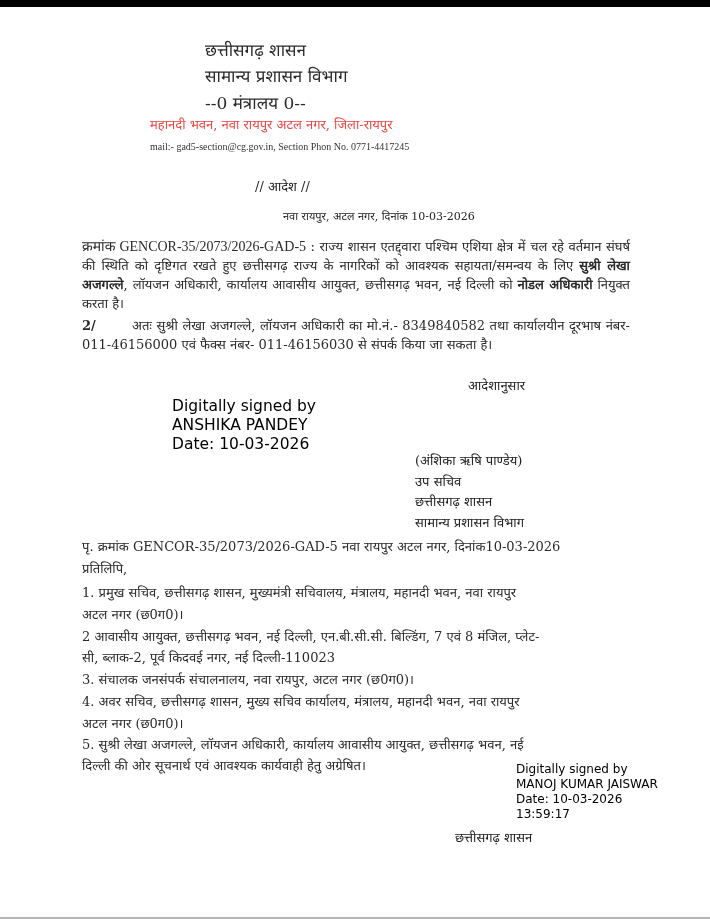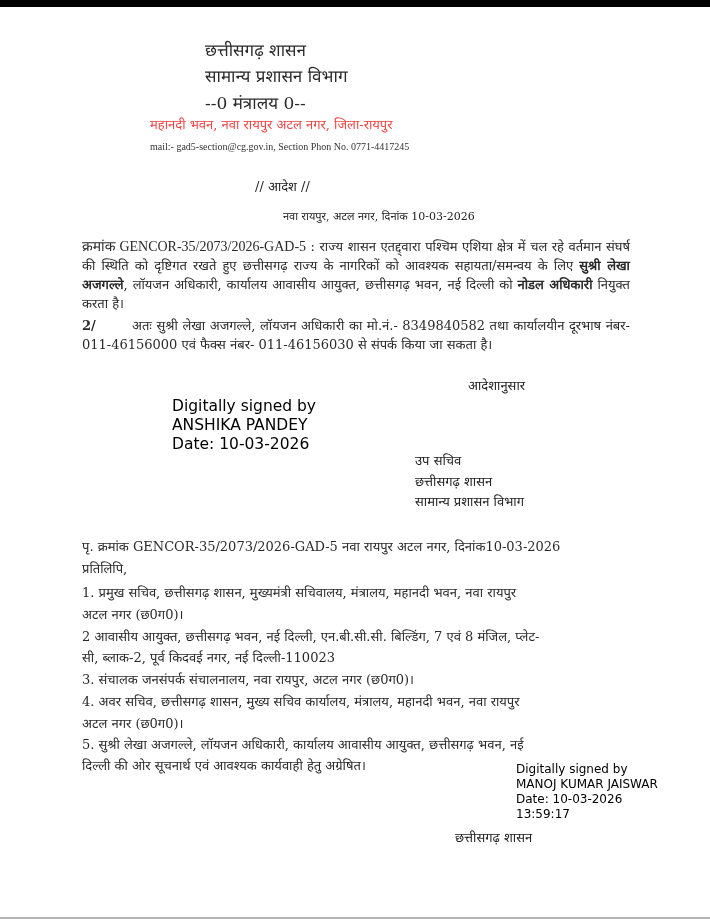--- a/index.html
+++ b/index.html
@@ -42,20 +42,21 @@
 
 <div class="abs" style="left:468px;top:376px;font-size:13px;">आदेशानुसार</div>
 
 <div class="abs sig sig1" style="left:172px;top:397px;">
   <div>Digitally signed by</div>
   <div>ANSHIKA PANDEY</div>
   <div>Date: 10-03-2026</div>
 </div>
 
 <div class="abs center" style="left:415px;top:451px;width:190px;font-size:13px;line-height:20.5px;">
+  <div>(अंशिका ऋषि पाण्डेय)</div>
   <div>उप सचिव</div>
   <div>छत्तीसगढ़ शासन</div>
   <div>सामान्य प्रशासन विभाग</div>
 </div>
 
 <div class="line" style="left:82px;top:537px;">पृ. क्रमांक GENCOR-35/2073/2026-GAD-5  नवा रायपुर अटल नगर, दिनांक10-03-2026</div>
 <div class="line" style="left:82px;top:559px;">प्रतिलिपि,</div>
 
 <div class="line" style="left:82px;top:583px;">1. प्रमुख सचिव, छत्तीसगढ़ शासन, मुख्यमंत्री सचिवालय, मंत्रालय, महानदी भवन, नवा रायपुर</div>
 <div class="line" style="left:82px;top:605px;">अटल नगर (छ0ग0)।</div>

